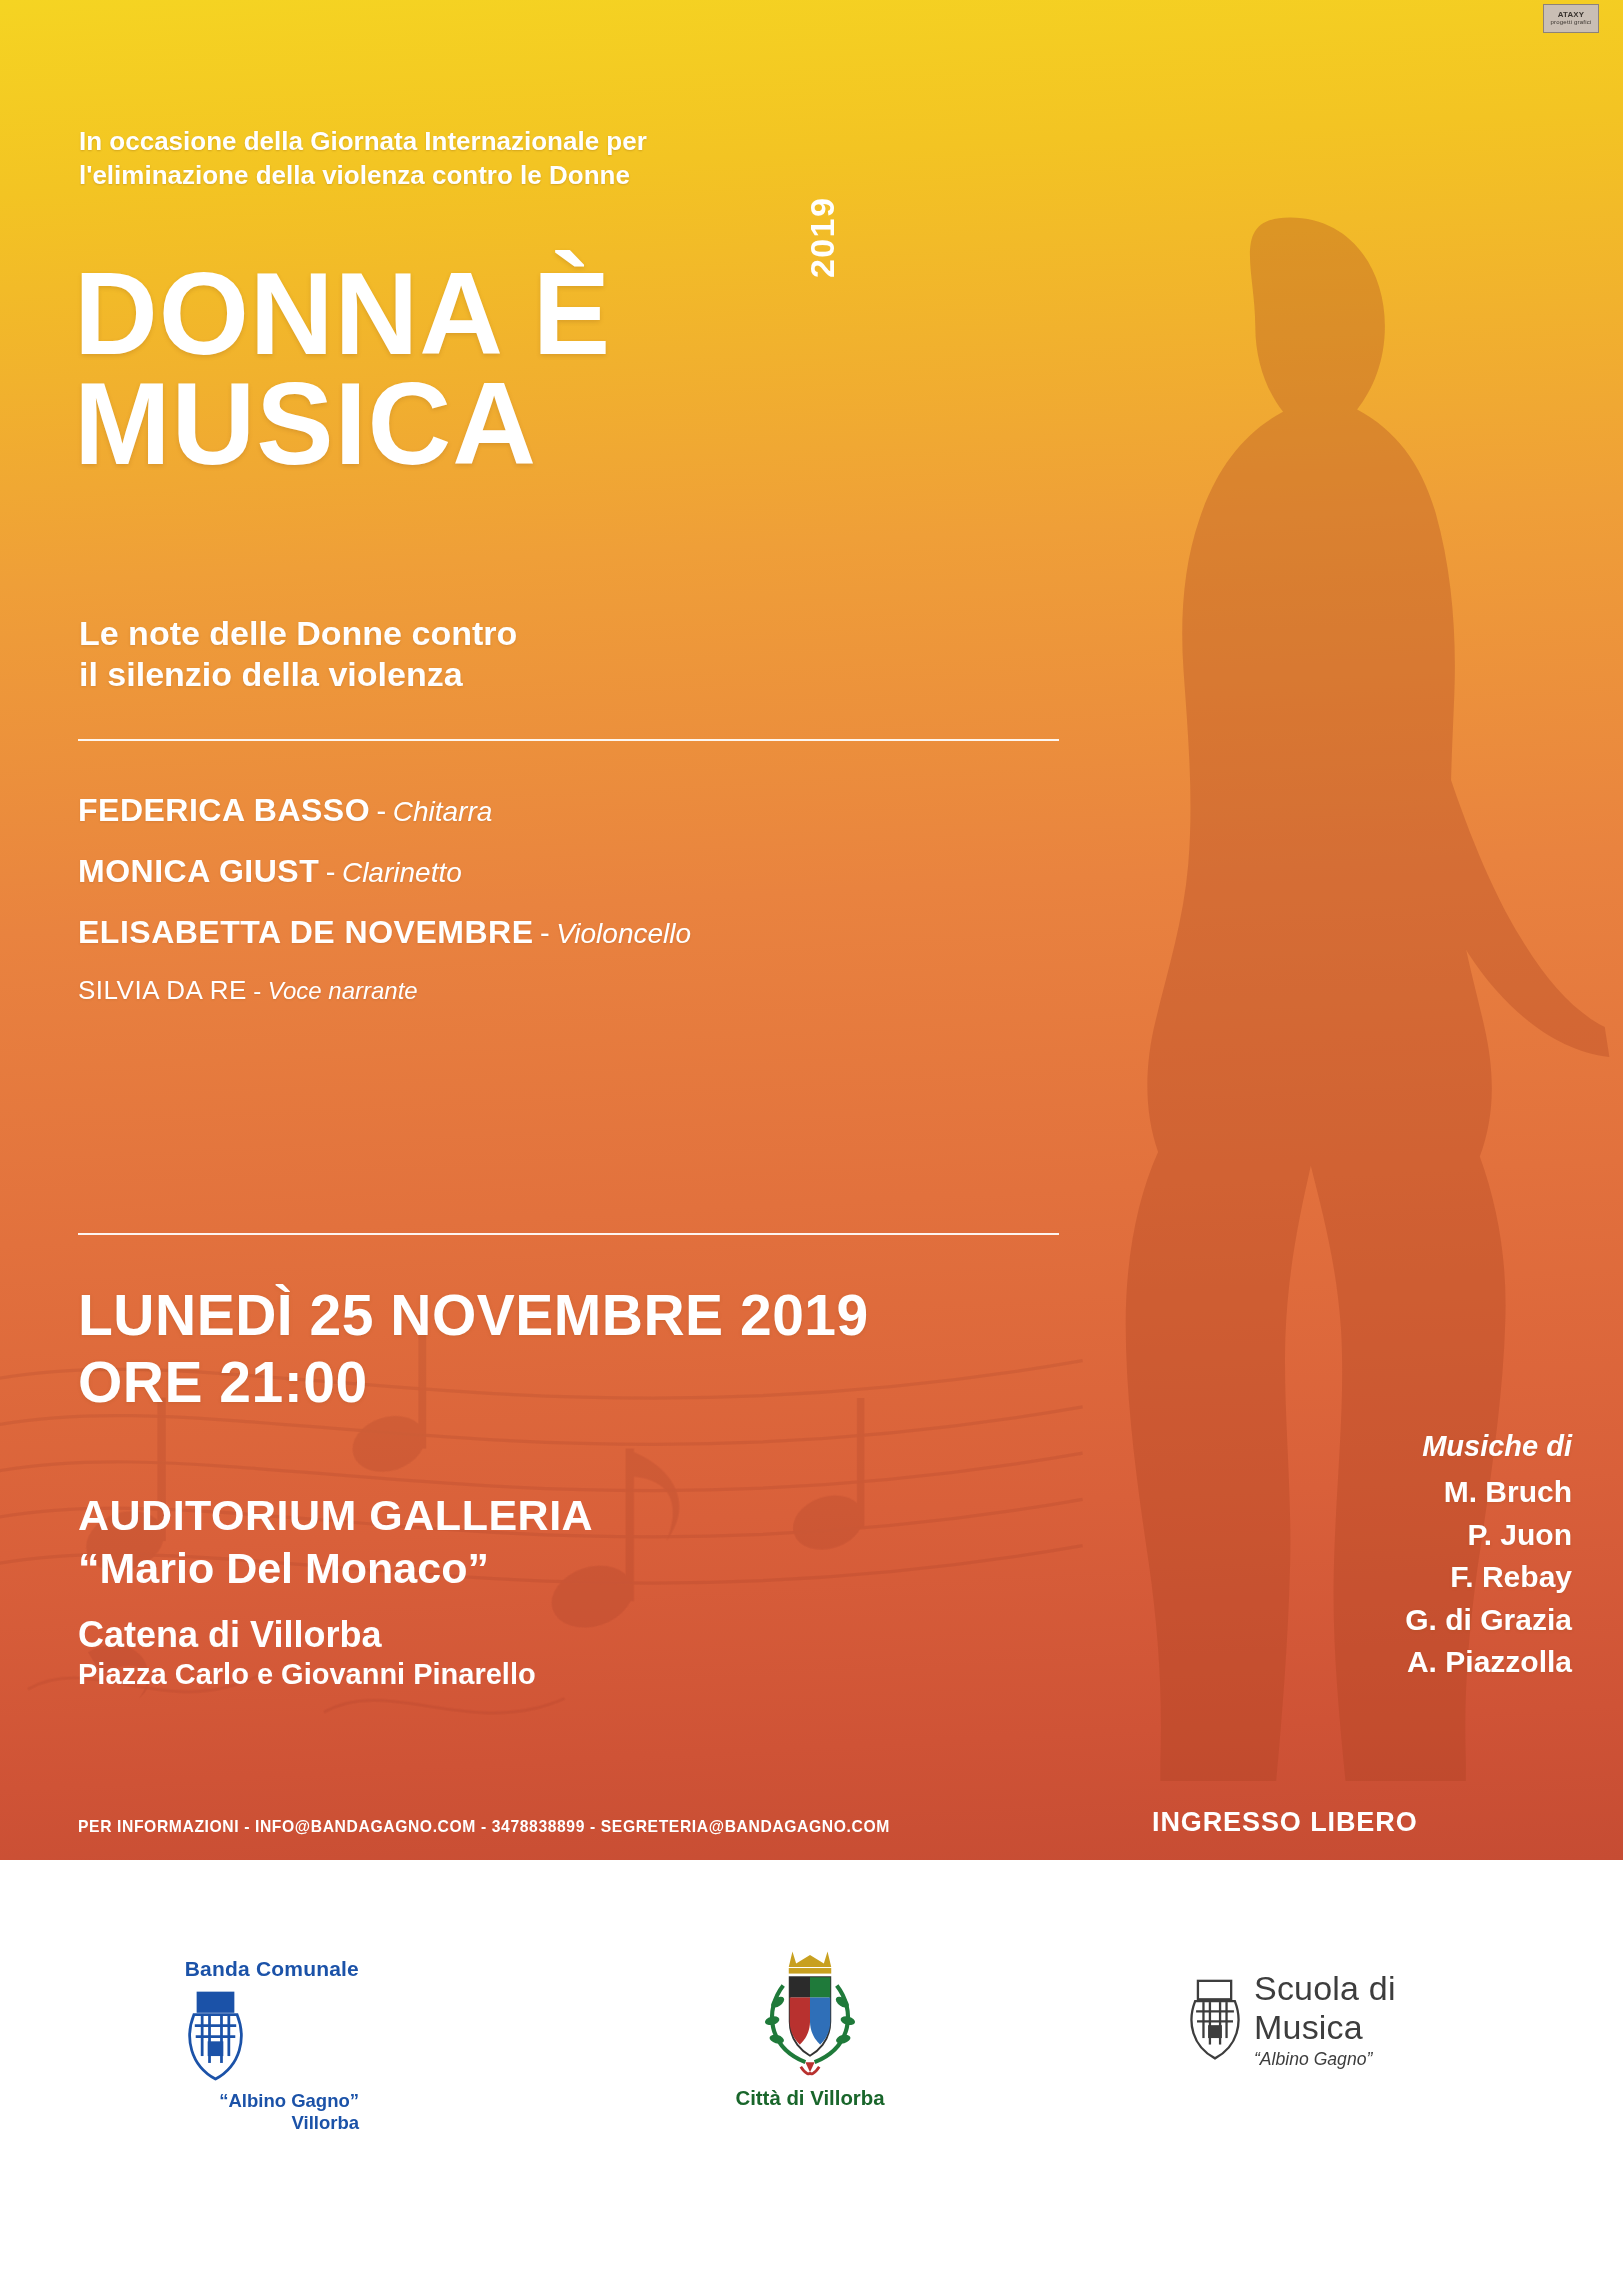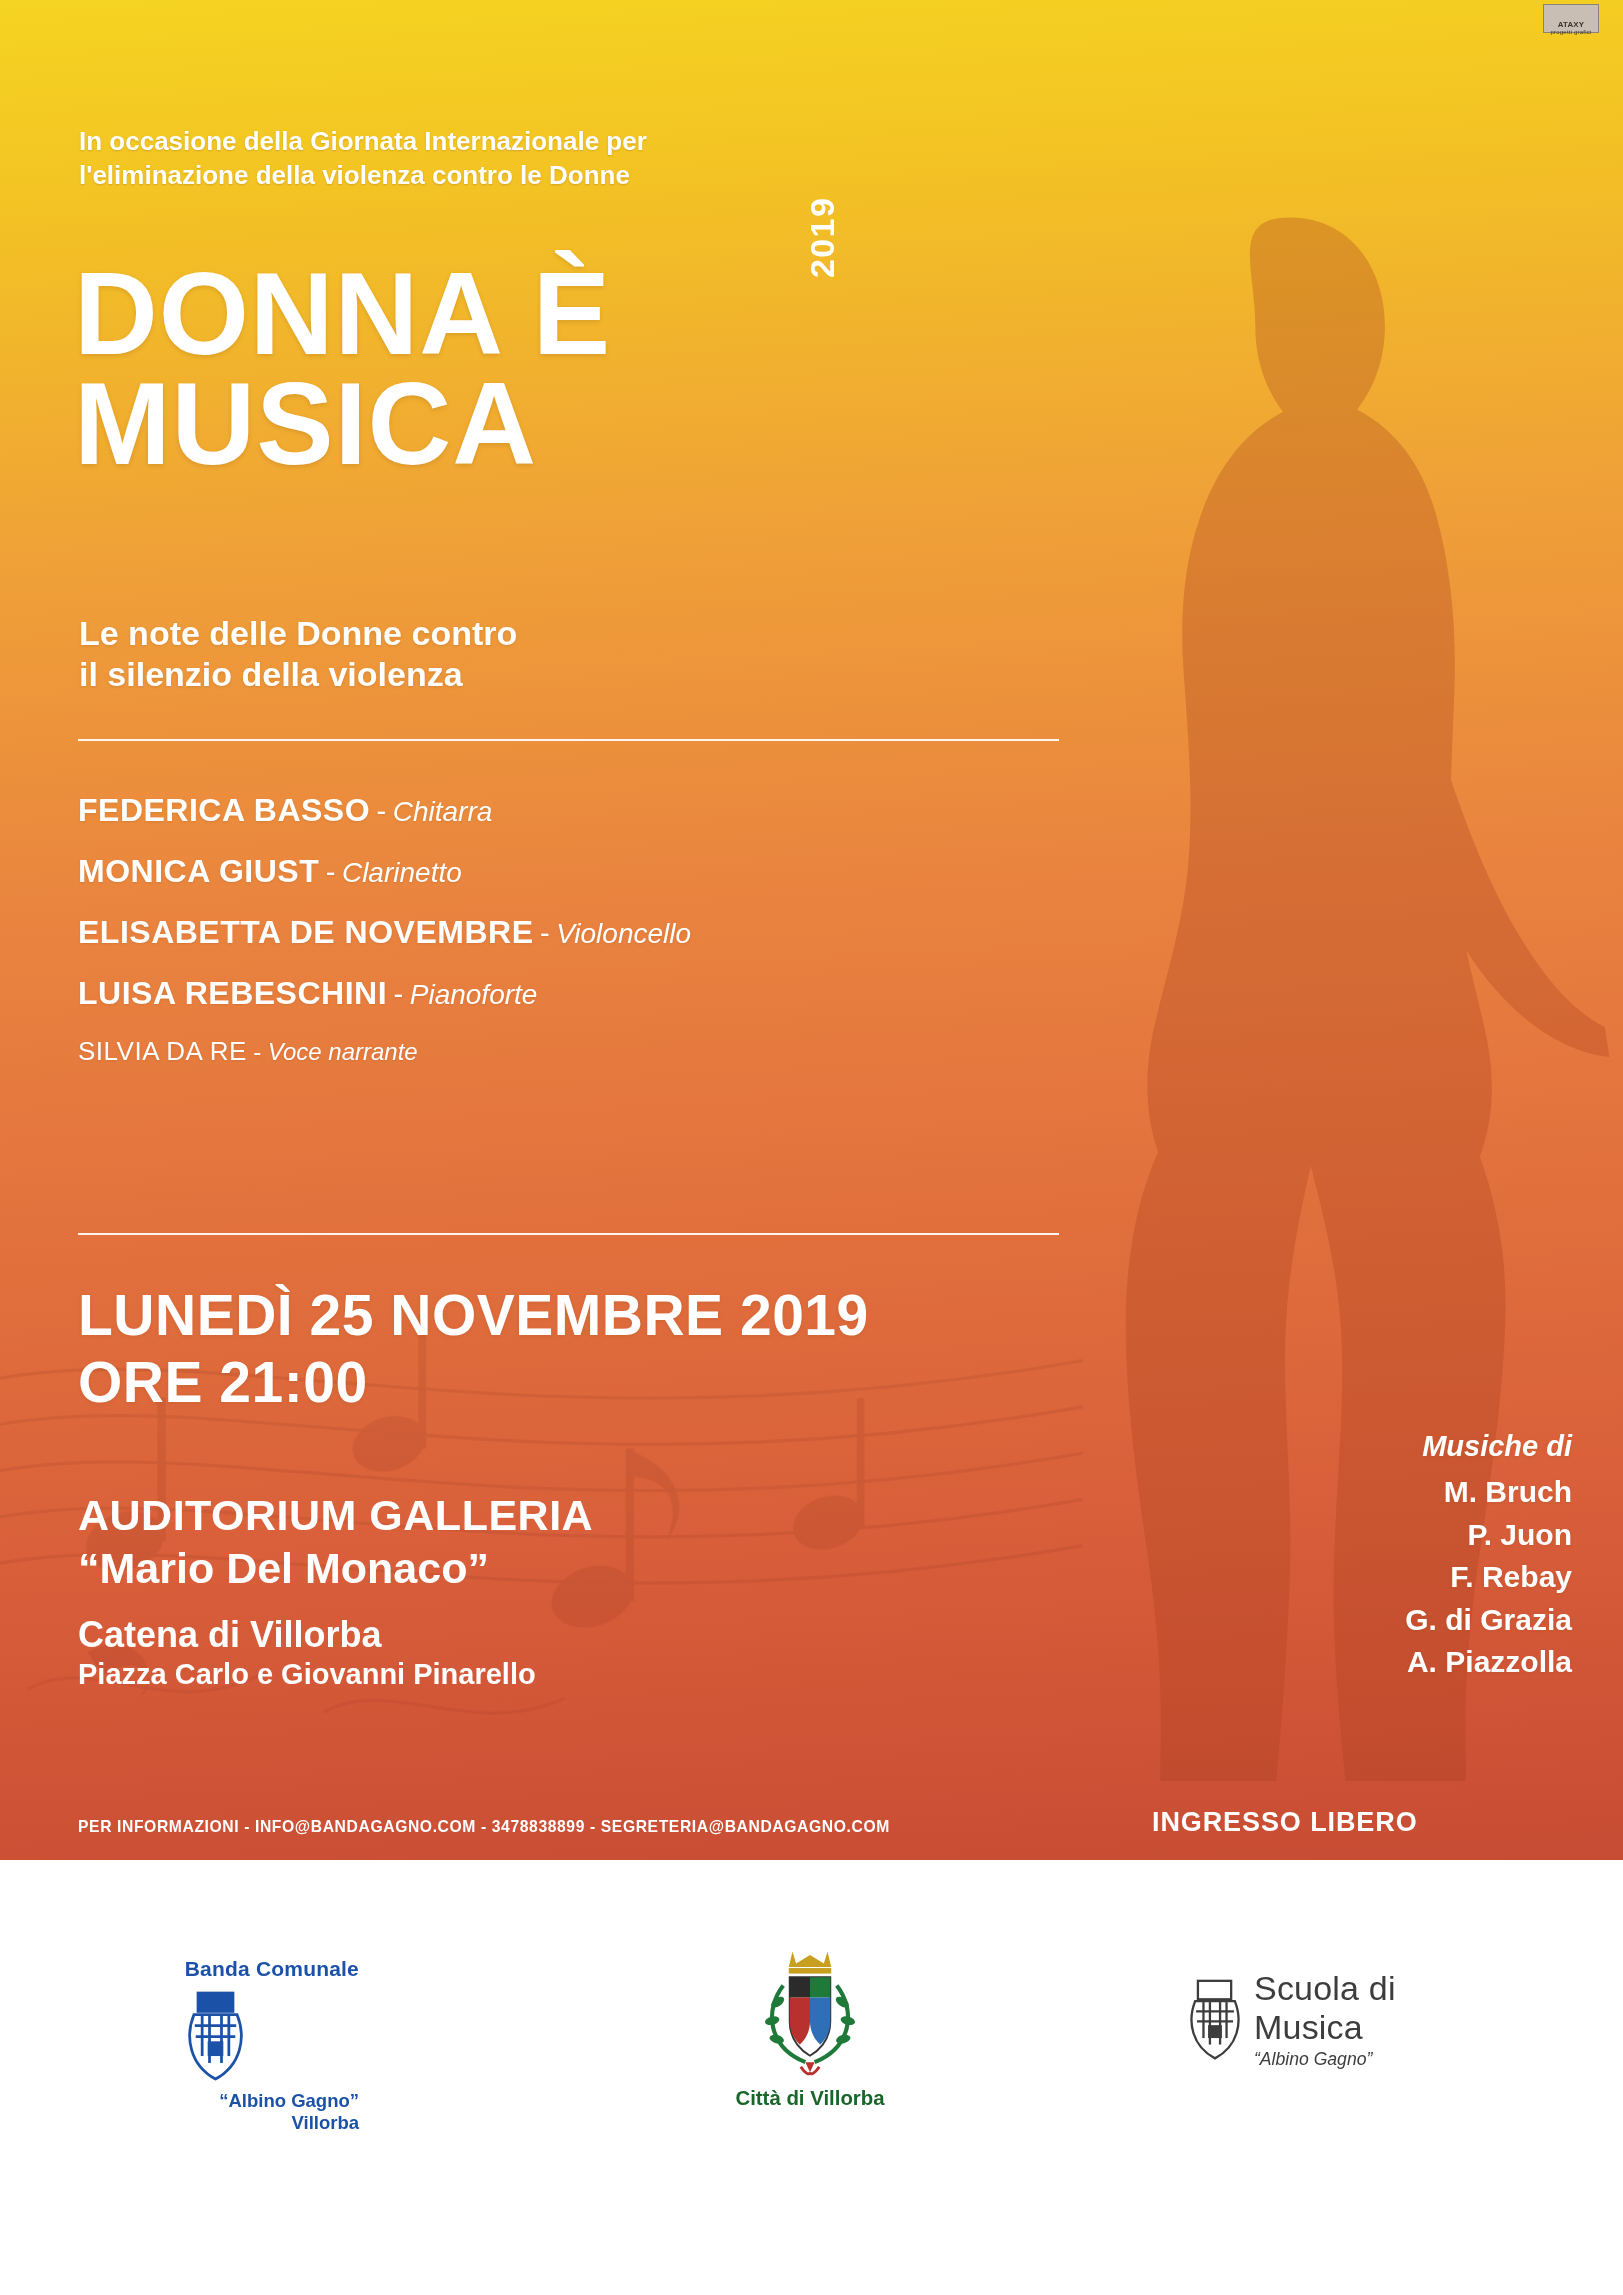--- a/index.html
+++ b/index.html
@@ -52,21 +52,21 @@
 
   
   .topmark {
     position:absolute;
     right:24px; top:3.7px;
     width:56px; height:29px;
     background:#c9beb4;
     border:1.4px solid #8d8279;
     font-size:7.9px; line-height:1.05;
     color:#3a342f; text-align:center;
-    padding-top:16px; letter-spacing:0.2px;
+    padding-top:6px; letter-spacing:0.2px;
     font-weight:bold;
   }
   .topmark small { display:block; font-size:6px; font-weight:normal; }
 
   
   .content { position:absolute; left:0; top:0; width:1623px; height:1860px;padding-left:20px; }
 
   .occasion {
     position:absolute; left:79px; top:125px;
     width:879px;
@@ -301,23 +301,20 @@
       <div class="performers">
         <div class="perf">
           <span class="nm">FEDERICA BASSO</span><span class="dash">-</span><span class="role">Chitarra</span>
         </div>
         <div class="perf">
           <span class="nm">MONICA GIUST</span><span class="dash">-</span><span class="role">Clarinetto</span>
         </div>
         <div class="perf">
           <span class="nm">ELISABETTA DE NOVEMBRE</span><span class="dash">-</span><span class="role">Violoncello</span>
         </div>
-        <div class="perf">
-          <span class="nm">LUISA REBESCHINI</span><span class="dash">-</span><span class="role">Pianoforte</span>
-        </div>
         <div class="perf small">
           <span class="nm">SILVIA DA RE</span><span class="dash">-</span><span class="role">Voce narrante</span>
         </div>
       </div>
 
       <div class="rule bottom"></div>
 
       <div class="date">
         <div>LUNEDÌ 25 NOVEMBRE 2019</div>
         <div>ORE 21:00</div>

